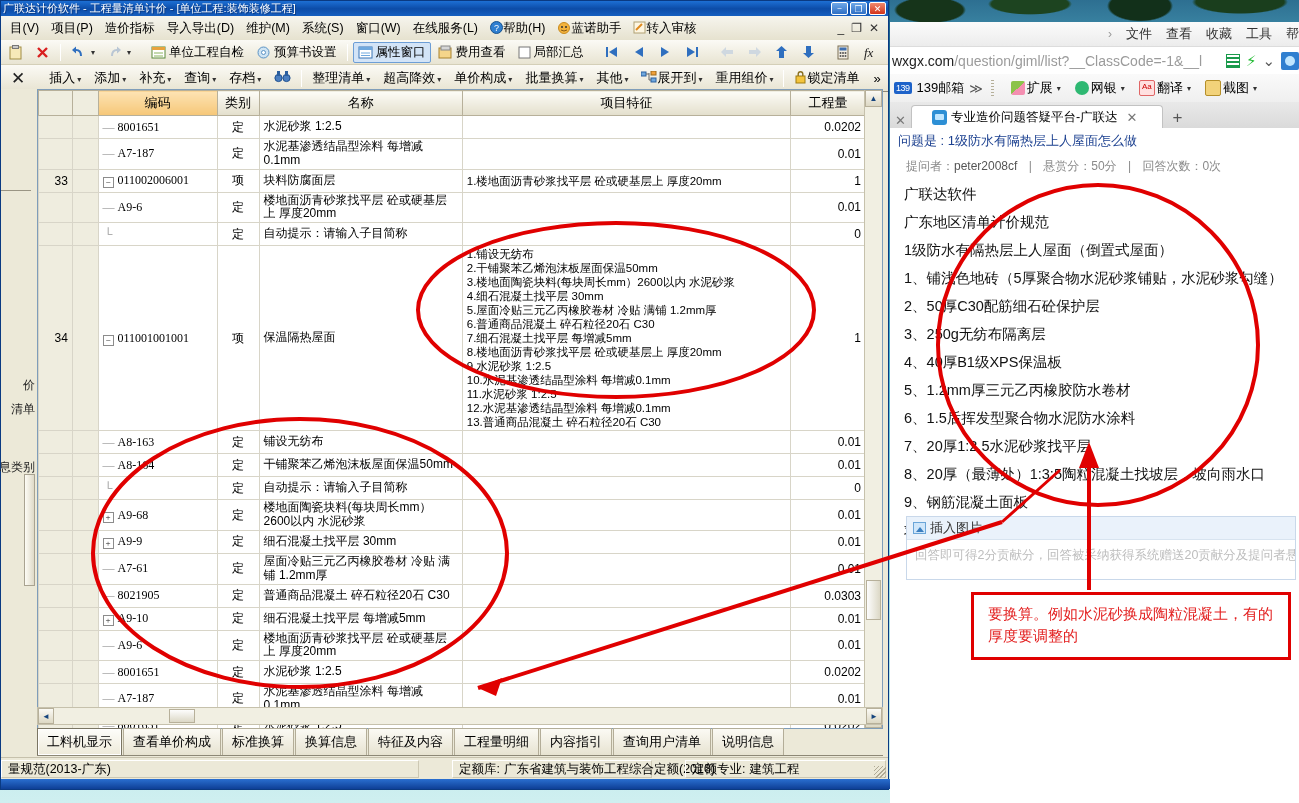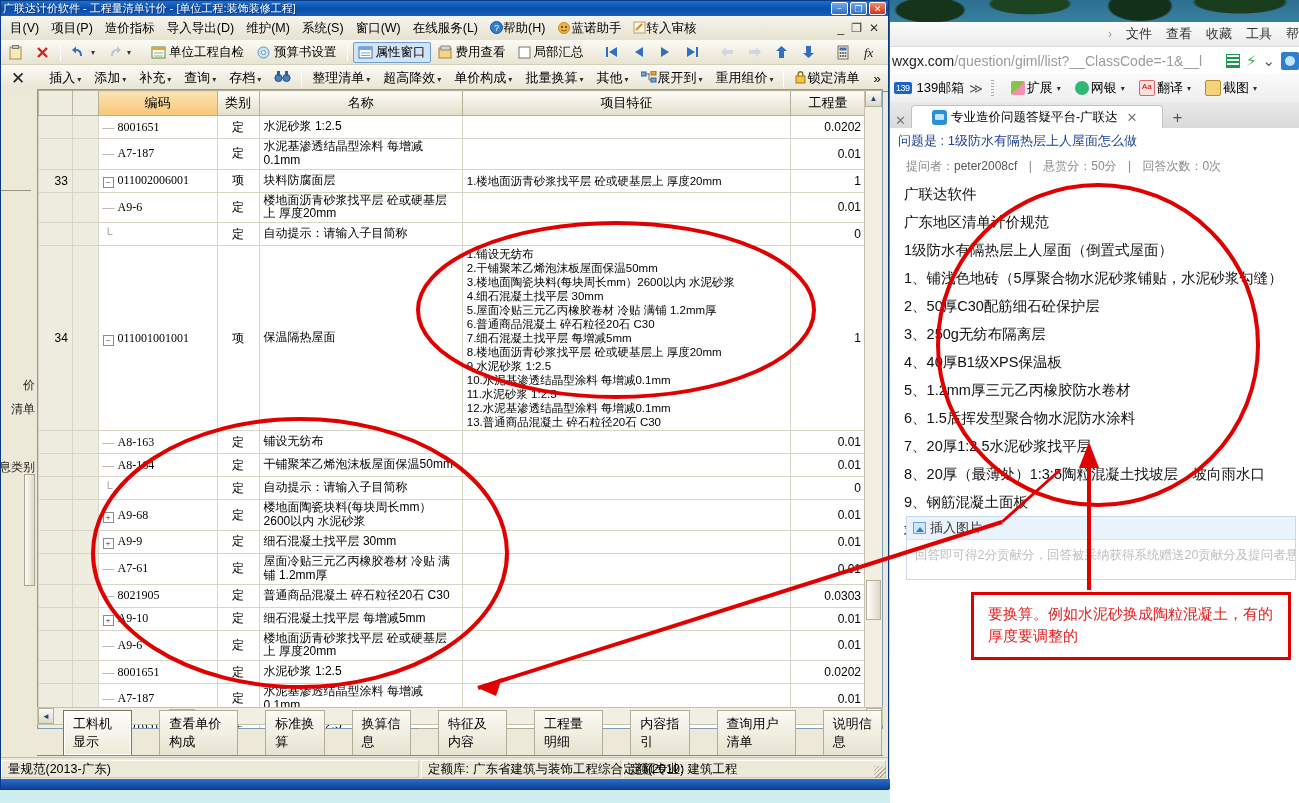--- a/index.html
+++ b/index.html
@@ -98,35 +98,35 @@
     font-size:12px;color:#222;}
   .leftstub div{position:absolute;right:2px;white-space:nowrap;}
   .leftsplit{position:absolute;left:23px;top:385px;width:11px;height:112px;
     background:linear-gradient(90deg,#fdfcf5,#dfdac8);border:1px solid #a9a391;box-sizing:border-box;}
   .leftline{position:absolute;left:0;top:101px;width:30px;height:1px;background:#9a9584;}
   
   .tabsbar{position:absolute;left:36px;top:728px;width:846px;height:28px;}
   .tabs{display:flex;align-items:flex-end;height:26px;border-bottom:1px solid #8d8876;
     background:#ece9d8;}
   .tab{padding:4px 9px;font-size:13px;border:1px solid #b3ad98;border-bottom:none;
-    background:linear-gradient(180deg,#fbfaf4,#e7e3d1);margin-right:1px;cursor:default;margin-left:26px;}
+    background:linear-gradient(180deg,#fbfaf4,#e7e3d1);margin-right:1px;cursor:default;}
   .tab.active{background:linear-gradient(180deg,#fdfdfa,#eeead9);border-color:#7a7563;
     box-shadow:inset 0 0 0 1px #fff;}
   .minibar{position:absolute;left:417px;top:727px;width:180px;height:9px;
     background:linear-gradient(180deg,#fff,#e3e0cf);border:1px solid #b0aa95;box-sizing:border-box;}
   .minibar:before{content:"";position:absolute;left:6px;top:3px;width:2px;height:2px;background:#666;}
   .minibar:after{content:"";position:absolute;right:6px;top:3px;width:2px;height:2px;background:#666;}
   .progbar{position:absolute;left:36px;top:757px;width:846px;height:11px;background:#f4f2e6;
     border:1px solid #b0aa95;box-sizing:border-box;}
   .progbar .fill{position:absolute;left:1px;top:1px;height:7px;width:105px;
     background:linear-gradient(180deg,#ffd9a0,#f3b65e);}
   .progbar .blue{position:absolute;right:25px;top:1px;height:7px;width:48px;
     background:linear-gradient(180deg,#bcd6f0,#8fb8e0);}
   .statusbar{position:absolute;left:0;bottom:9px;width:887px;height:22px;
-    background:#ece9d8;border-top:1px solid #c6c1ac;display:flex;align-items:center;font-size:12.5px;}
+    background:#ece9d8;border-top:1px solid #c6c1ac;display:flex;align-items:center;font-size:12.5px;gap:31px;}
   .scell{border:1px solid #cdc8b3;border-left-color:#fff;border-top-color:#fff;
     height:18px;display:flex;align-items:center;padding:0 6px;box-sizing:border-box;
     margin-right:2px;white-space:nowrap;}
   .gripper{position:absolute;right:2px;bottom:2px;width:12px;height:12px;
     background:repeating-linear-gradient(135deg,#b0aa95 0 1px,transparent 1px 3px);}
   .taskbarstrip{position:absolute;left:0;bottom:0;width:889px;height:10px;
     background:linear-gradient(180deg,#2a6fd0,#0e3f96);}
   
   #browser{position:absolute;left:890px;top:0;width:409px;height:803px;overflow:hidden;}
   .brmenu{position:absolute;left:0;top:22px;width:409px;height:24px;

